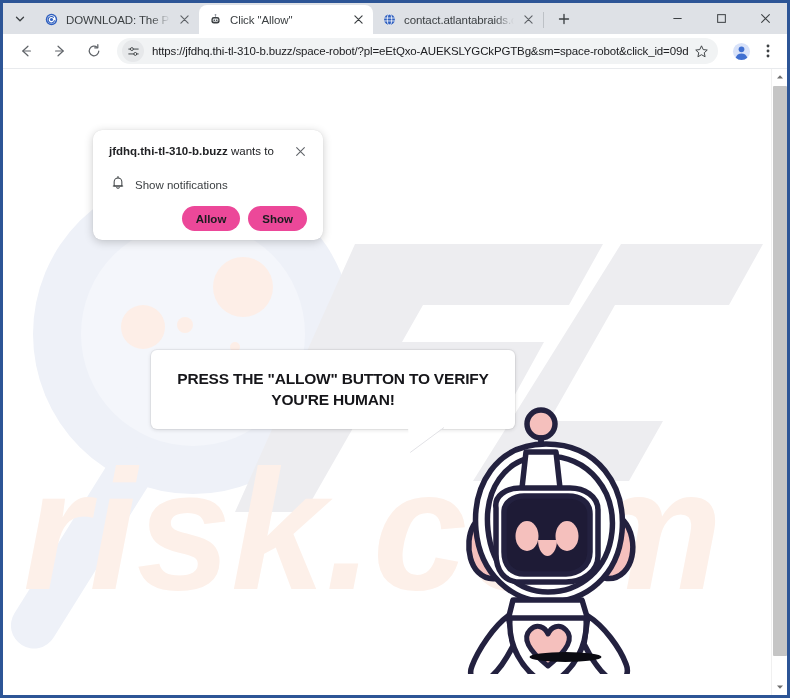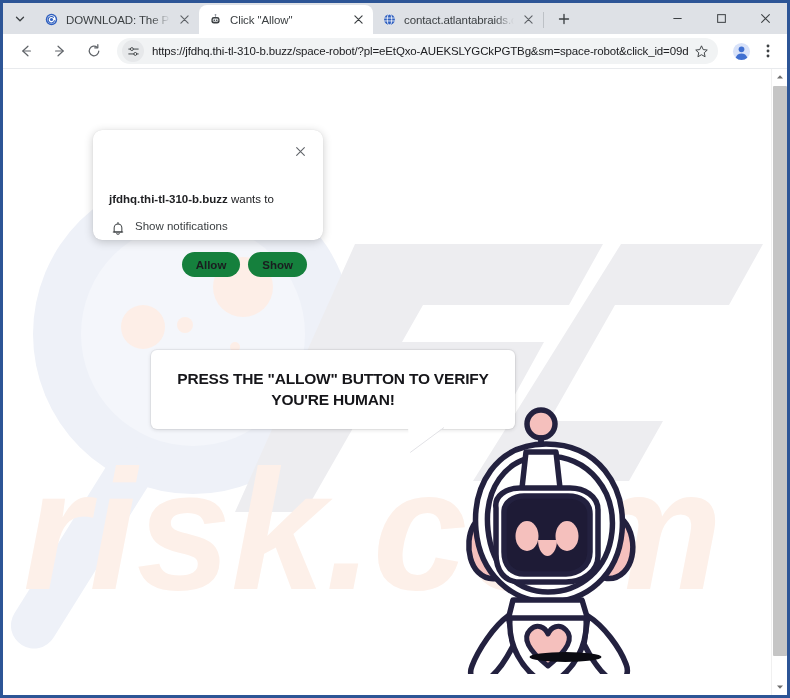--- a/index.html
+++ b/index.html
@@ -231,33 +231,32 @@
   #perm-head {
     display: flex;
     align-items: flex-start;
     justify-content: space-between;
   }
   #perm-title {
     font-size: 11.5px;
     color: #202124;
     line-height: 1.25;
     padding-top: 1px;
-    margin-top: 48px;
   }
   #perm-title b { font-weight: bold; }
   #perm-close {
     width: 17px; height: 17px;
     flex: none;
     margin-left: 8px;
     display:flex; align-items:center; justify-content:center;
     border-radius: 50%;
   }
   #perm-row {
     display: flex;
-    align-items: flex-start;
+    align-items: flex-end;
     margin-top: 14px;
   }
   #perm-bellicon {
     width: 17px; height: 17px;
     flex: none;
     display:flex; align-items:center; justify-content:center;
     margin-right: 9px;
   }
   #perm-rowlabel {
     font-size: 11.5px;
@@ -268,21 +267,21 @@
     justify-content: flex-end;
     gap: 8px;
     margin-top: 15px;
     padding-right: 2px;
   }
   .perm-btn {
     height: 25px;
     min-width: 51px;
     padding: 0 14px;
     border-radius: 13px;
-    background: #15803d;
+    background: #ec4899;
     color: #1a1c1f;
     font-size: 11.5px;
     font-weight: bold;
     display: flex;
     align-items: center;
     justify-content: center;
     border: none;
     font-family: "Liberation Sans", sans-serif;
   }
 

